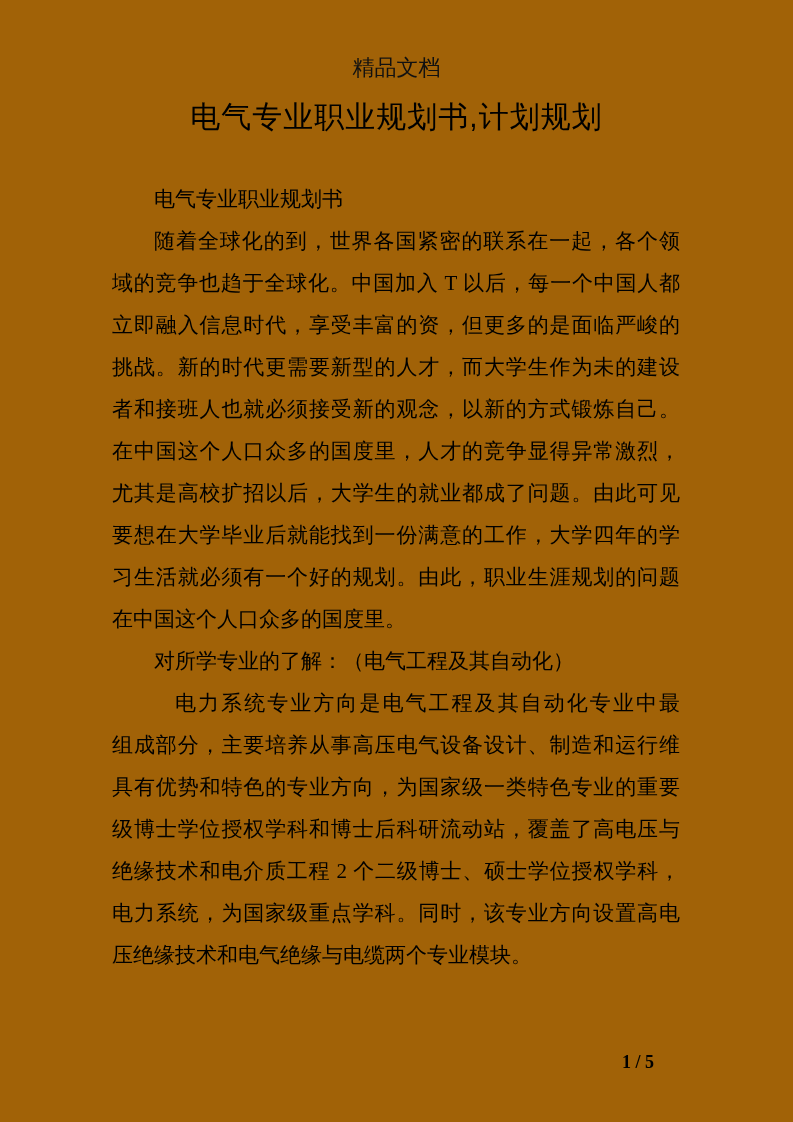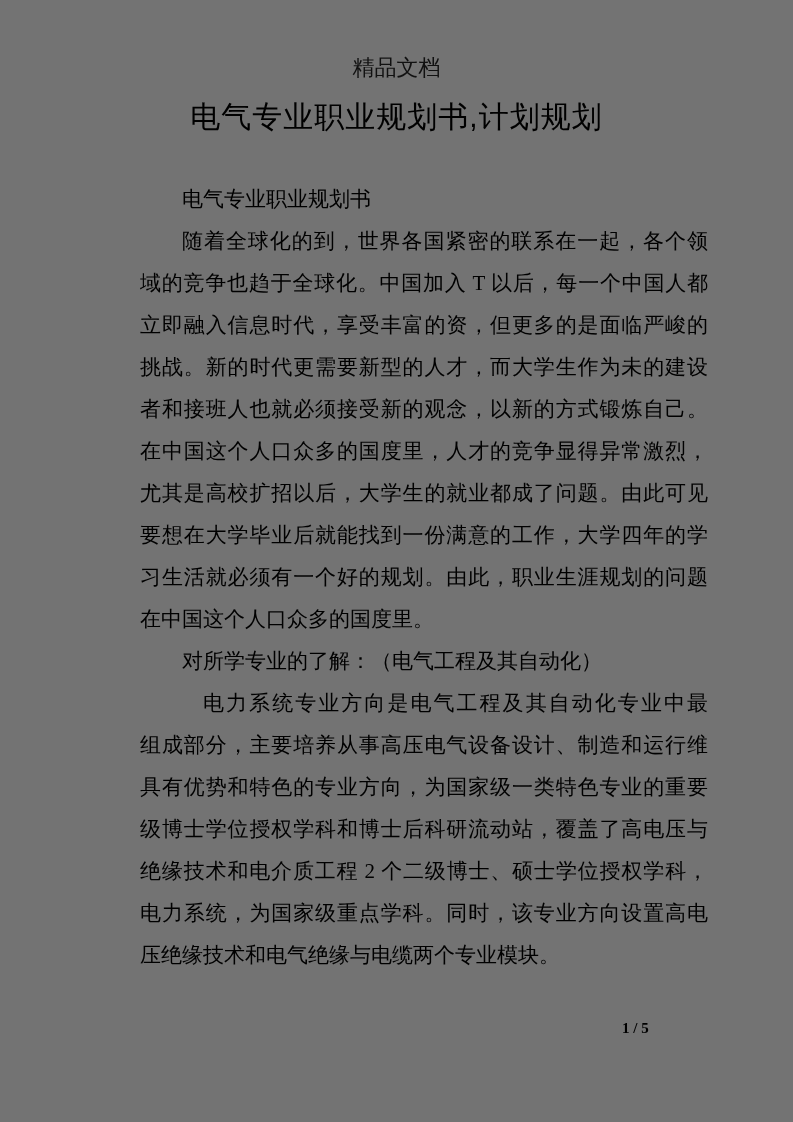--- a/index.html
+++ b/index.html
@@ -4,21 +4,21 @@
 <style>
   html, body {
     margin: 0;
     padding: 0;
     background: #ffffff;
   }
   .page {
     position: relative;
     width: 793px;
     height: 1122px;
-    background: #737373;
+    background: #a16207;
     overflow: hidden;
     font-family: "Liberation Serif", "DejaVu Serif", serif;
     color: #000000;
   }
   .page-header {
     position: absolute;
     top: 55px;
     left: 0;
     width: 100%;
     text-align: center;
@@ -42,40 +42,39 @@
     color: #000000;
   }
   .doc-body {
     position: absolute;
     top: 178px;
     left: 112px;
     width: 568px;
     font-size: 21px;
     line-height: 42px;
     color: #000000;
-    margin-left: 28px;
   }
   .para {
     margin: 0;
     padding: 0;
   }
   .line {
     text-align: justify;
     text-align-last: justify;
     
     text-justify: inter-character;
   }
   .line.last {
     text-align-last: left;
   }
   .page-footer {
     position: absolute;
-    top: 1020px;
+    top: 1052px;
     left: 622px;
-    font-size: 15px;
+    font-size: 18px;
     font-weight: 700;
     font-family: "Liberation Serif", "DejaVu Serif", serif;
     color: #000000;
   }
 </style>
 </head>
 <body>
 
 <div class="page">
   <div class="page-header">精品文档</div>

